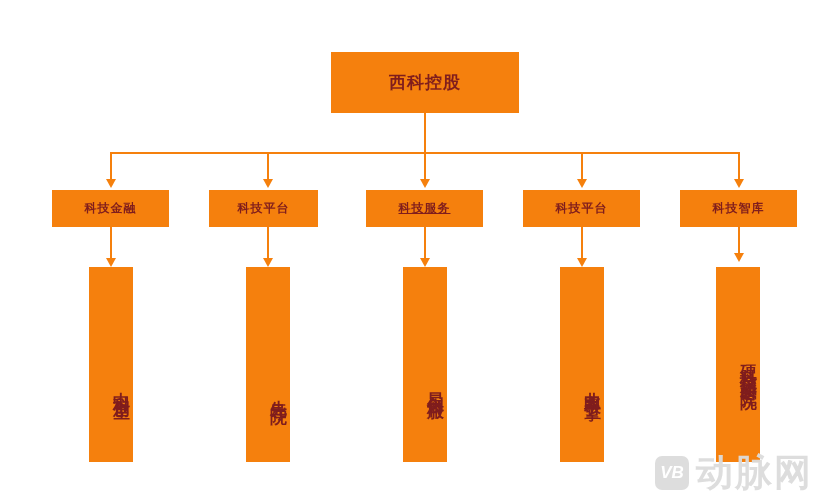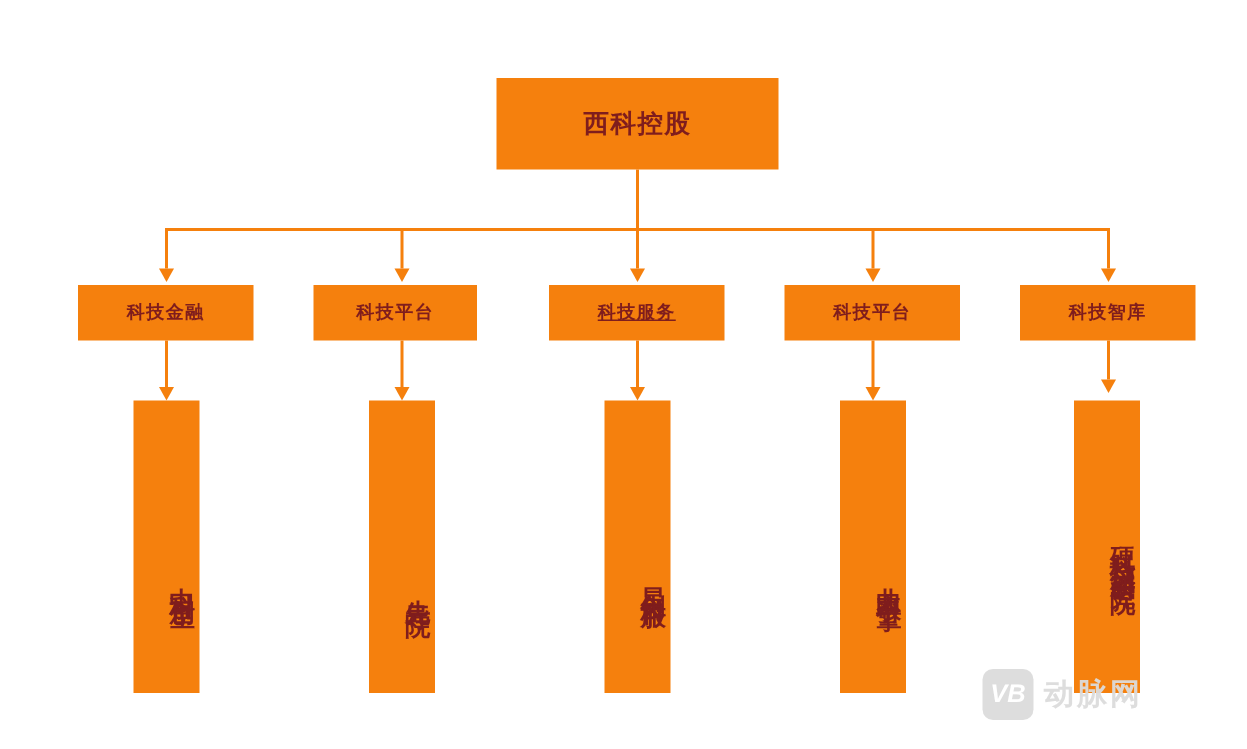--- a/index.html
+++ b/index.html
@@ -61,21 +61,21 @@
     width: 0;
     height: 0;
     border-left: 5px solid transparent;
     border-right: 5px solid transparent;
     border-top: 9px solid #F5800D;
   }
   
   #watermark {
     position: absolute;
     left: 655px;
-    top: 446px;
+    top: 456px;
     display: flex;
     align-items: center;
     gap: 7px;
     opacity: 0.95;
     pointer-events: none;
   }
   #watermark .vb-badge {
     width: 34px;
     height: 34px;
     border-radius: 7px;
@@ -84,21 +84,21 @@
     font-size: 17px;
     font-weight: bold;
     font-style: italic;
     display: flex;
     align-items: center;
     justify-content: center;
     letter-spacing: 0px;
   }
   #watermark .wm-text {
     color: #DCDCDC;
-    font-size: 20px;
+    font-size: 37px;
     font-weight: bold;
     letter-spacing: 2px;
     line-height: 34px;
   }
 </style>
 </head>
 <body>
 
 <div id="chart-root">
 

